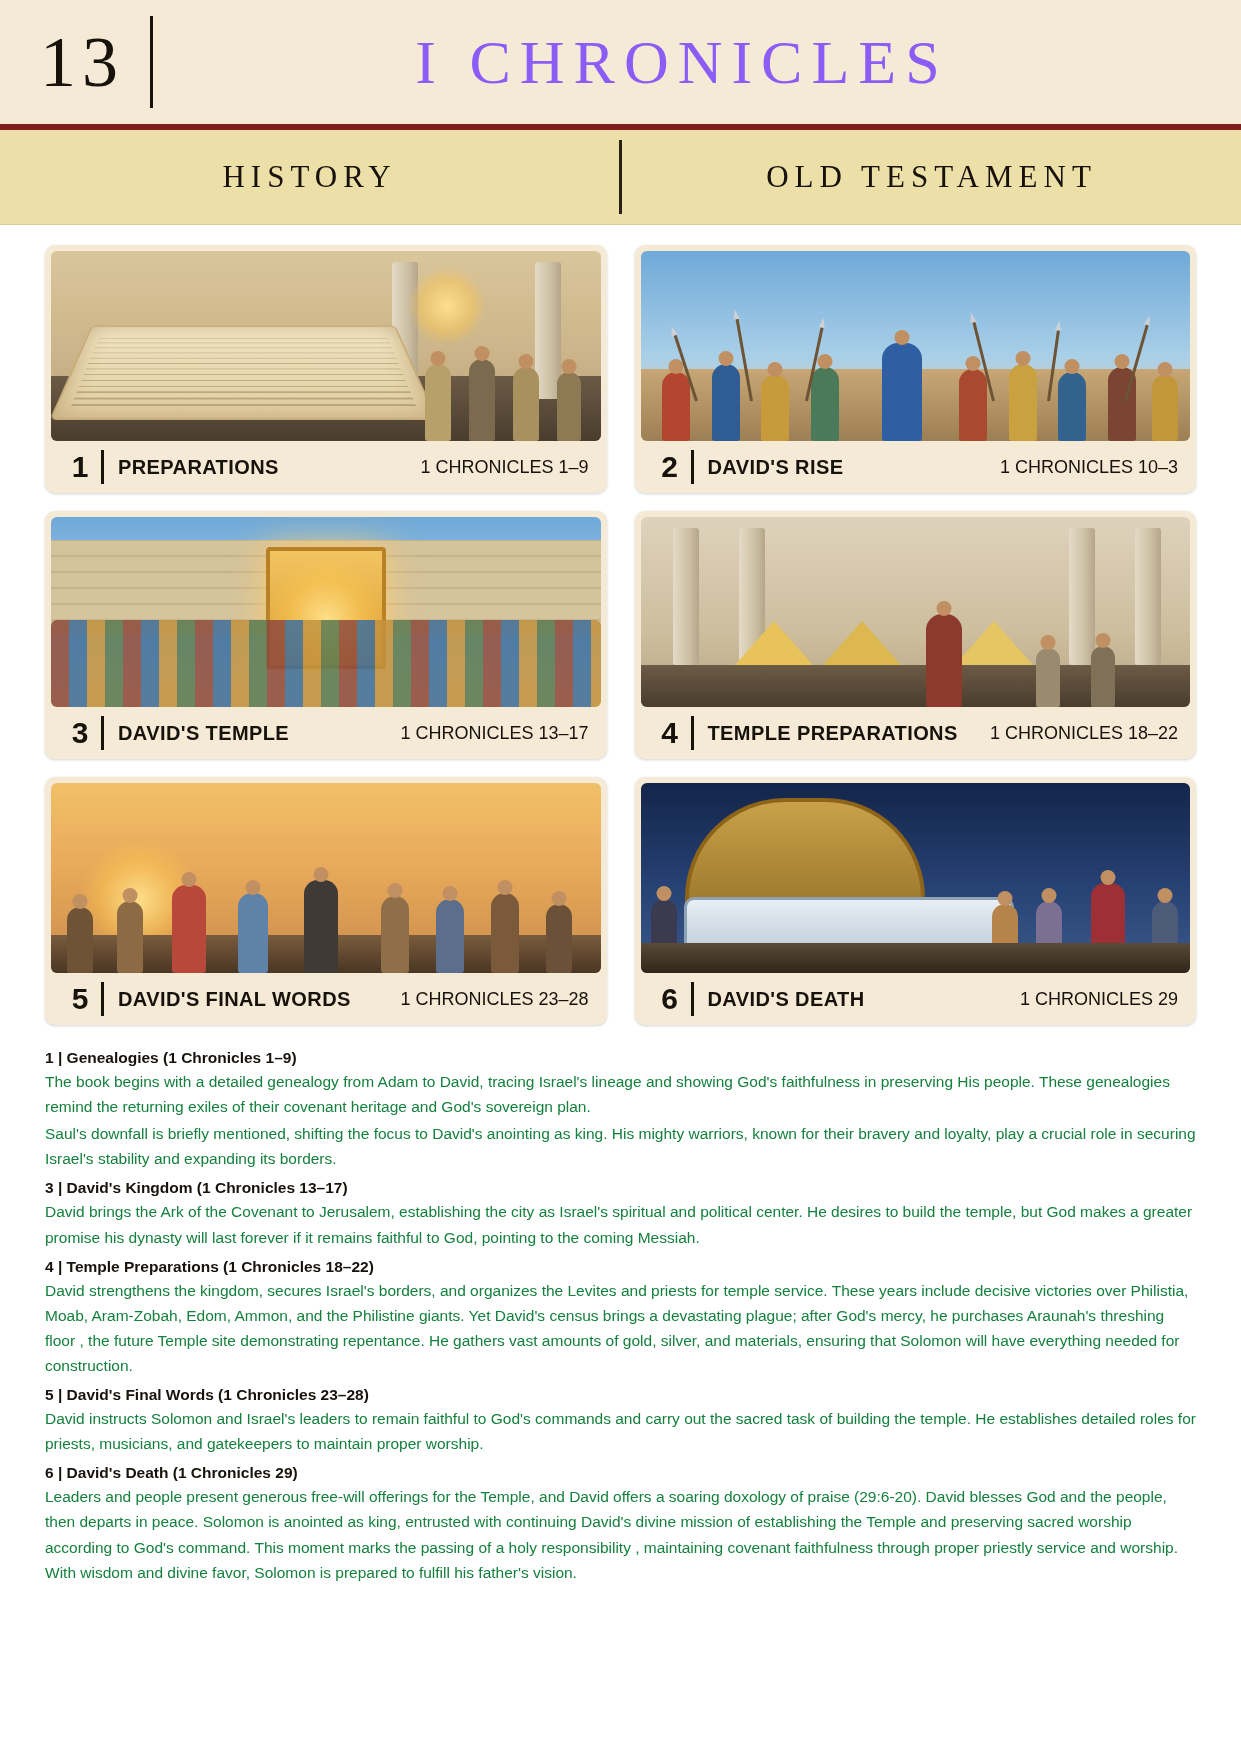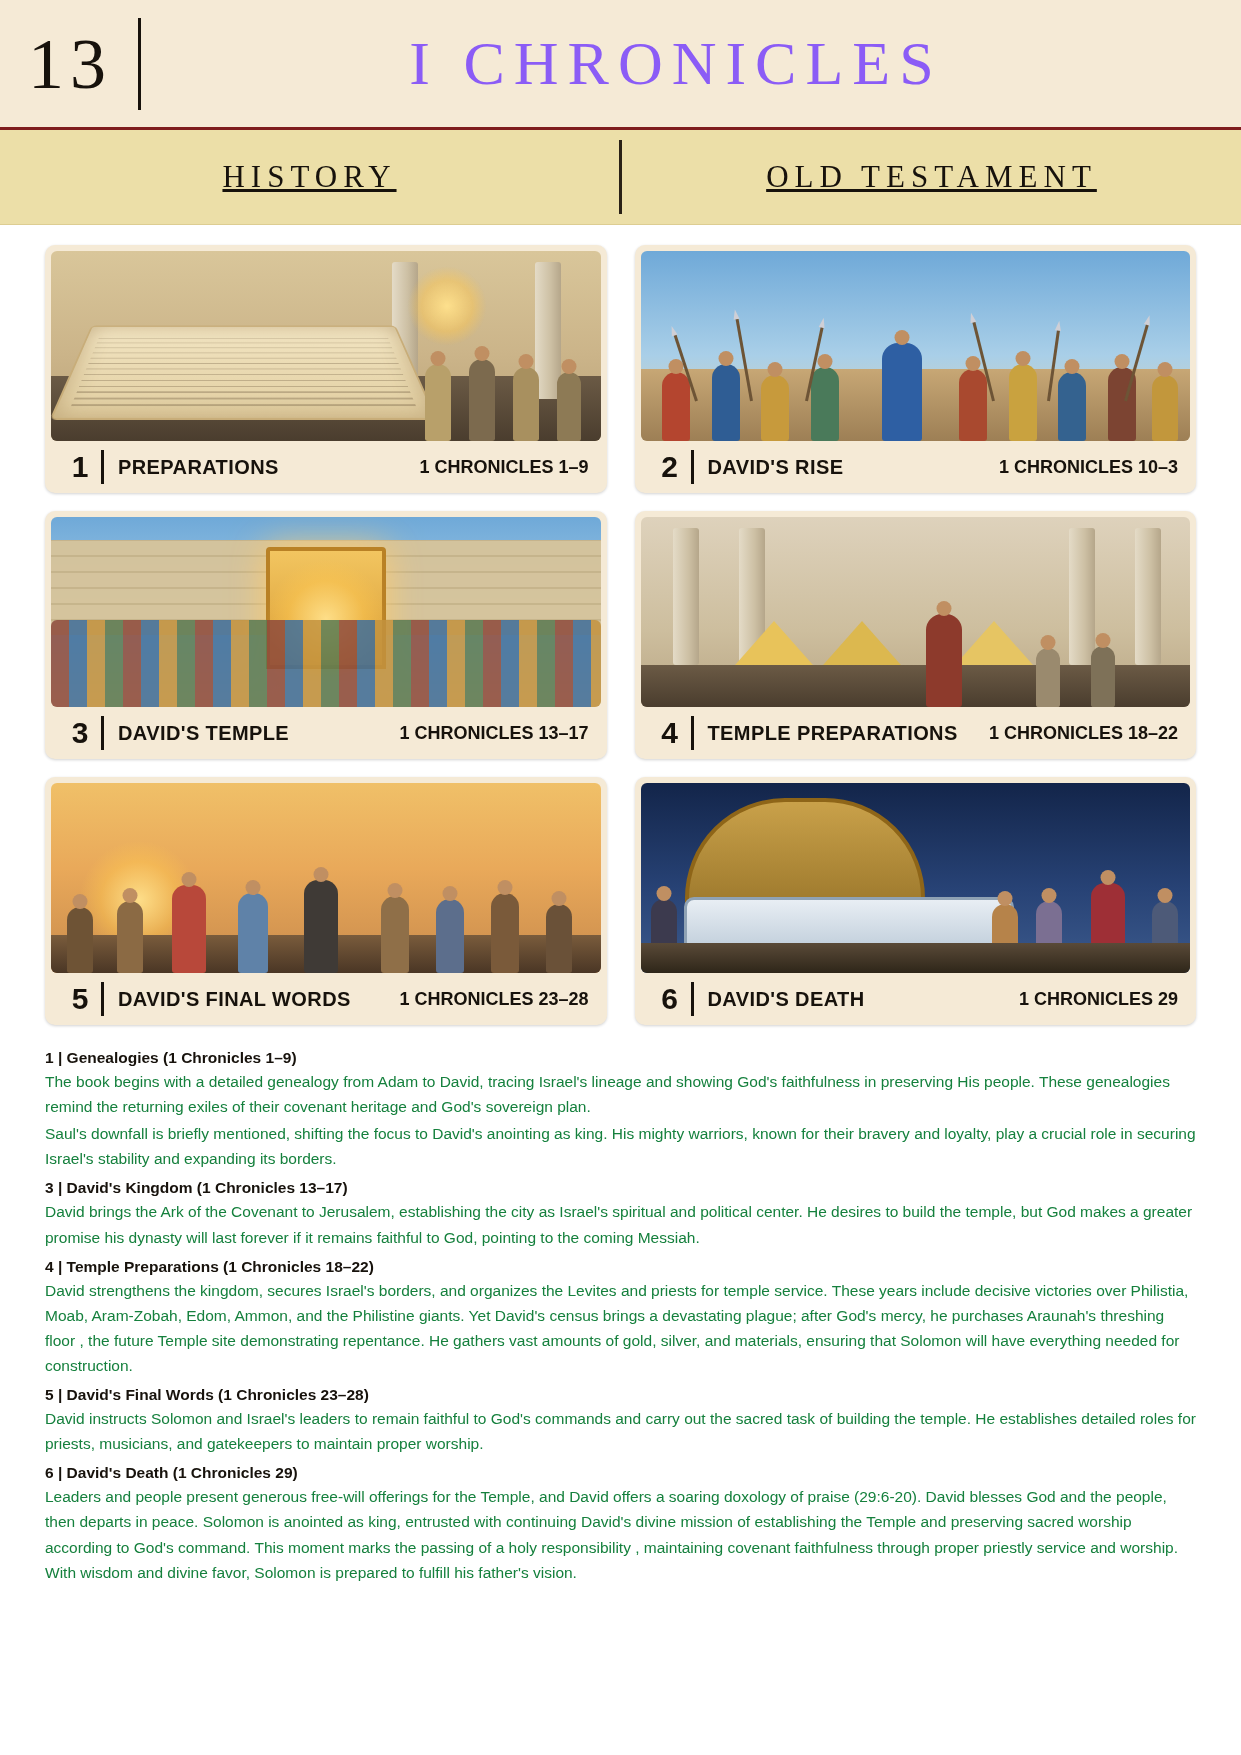--- a/index.html
+++ b/index.html
@@ -10,22 +10,22 @@
     font-family: "Liberation Sans", sans-serif;
   }
   body { width: 1241px; min-height: 1755px; position: relative; }
 
   
   .header {
     background: #f5ead6;
     height: 130px;
     display: flex;
     align-items: center;
-    padding-left: 28px;
-    border-bottom: 3px solid #7f1d1d;
+    padding-left: 40px;
+    border-bottom: 6px solid #7f1d1d;
   }
   .chapter-num {
     font-family: "Liberation Serif", serif;
     font-size: 72px;
     letter-spacing: 6px;
     color: #17120c;
     padding-right: 26px;
     line-height: 1;
   }
   .header-divider {
@@ -51,21 +51,20 @@
     align-items: center;
     border-bottom: 1px solid #ddcd92;
   }
   .subheader-cell {
     flex: 1;
     text-align: center;
     font-family: "Liberation Serif", serif;
     font-size: 31px;
     letter-spacing: 6px;
     color: #17120c;
-    text-decoration: underline;
   }
   .subheader-divider {
     width: 3px;
     height: 74px;
     background: #2a2116;
   }
 
   
   .grid {
     padding: 20px 45px 0 45px;
@@ -109,21 +108,21 @@
   .card-title {
     font-size: 20px;
     font-weight: bold;
     letter-spacing: 0.4px;
     color: #17120c;
     white-space: nowrap;
   }
   .card-ref {
     margin-left: auto;
     font-size: 18px;
-    font-weight: bold;
+    font-weight: normal;
     color: #17120c;
     white-space: nowrap;
   }
 
   
   .art-layer { position: absolute; inset: 0; }
   .sky-blue { background: linear-gradient(#6fa9d8 0%, #a9cfe8 55%, #e2d2ac 100%); }
   .sky-night { background: linear-gradient(#13254a 0%, #274275 55%, #3c5a8c 100%); }
   .sky-sunset { background: linear-gradient(#f0c068 0%, #e9a95a 45%, #c98b4c 100%); }
   .sky-stone { background: linear-gradient(#ded2bc 0%, #cdbe9e 60%, #b9a684 100%); }

